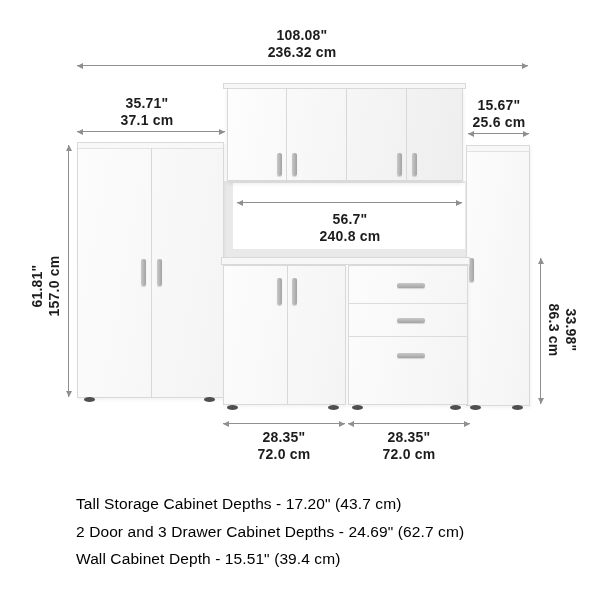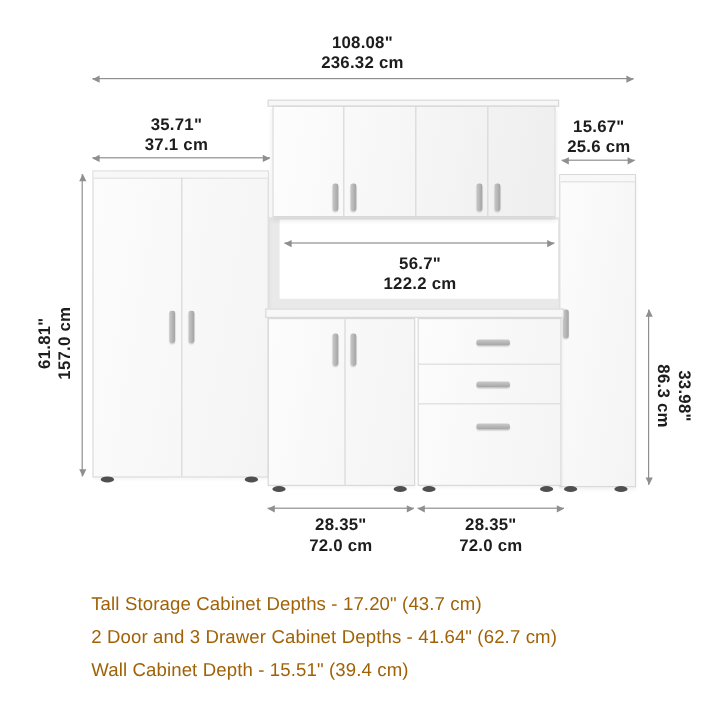--- a/index.html
+++ b/index.html
@@ -34,21 +34,21 @@
        border-bottom:3px solid transparent;border-left:6px solid #8f8f8f;}
   .dim.v::before{content:"";position:absolute;top:0;left:-2.5px;border-left:3px solid transparent;
        border-right:3px solid transparent;border-bottom:6px solid #8f8f8f;}
   .dim.v::after{content:"";position:absolute;bottom:0;left:-2.5px;border-left:3px solid transparent;
        border-right:3px solid transparent;border-top:6px solid #8f8f8f;}
   
   .dlabel{position:absolute;transform:translateX(-50%);text-align:center;font-size:14px;
        font-weight:600;color:#1d1d1d;line-height:16.5px;white-space:nowrap;letter-spacing:0.2px;}
   .dlabel.rot-l{transform:translate(-50%,-50%) rotate(-90deg);}
   .dlabel.rot-r{transform:translate(-50%,-50%) rotate(90deg);}
-  .notes{position:absolute;left:76px;top:490px;font-size:15.5px;color:#a16207;
+  .notes{position:absolute;left:76px;top:490px;font-size:15.5px;color:#000000;
        line-height:27.5px;letter-spacing:0.1px;}
 </style>
 </head>
 <body>
 
 <div class="canvas">
 
   <div class="backdrop" style="left:224px;top:181px;width:242px;height:77px;"></div>
 
   <div class="dimbox" style="left:233px;top:183px;width:232px;height:66px;"></div>
@@ -117,38 +117,38 @@
   <div class="dlabel" style="left:147px;top:95px;">
     <div>35.71"</div>
     <div>37.1 cm</div>
   </div>
   <div class="dlabel" style="left:499px;top:97px;">
     <div>15.67"</div>
     <div>25.6 cm</div>
   </div>
   <div class="dlabel" style="left:350px;top:211px;">
     <div>56.7"</div>
-    <div>122.2 cm</div>
+    <div>240.8 cm</div>
   </div>
   <div class="dlabel rot-l" style="left:45px;top:286px;">
     <div>61.81"</div>
     <div>157.0 cm</div>
   </div>
   <div class="dlabel rot-r" style="left:562px;top:330px;">
     <div>33.98"</div>
     <div>86.3 cm</div>
   </div>
   <div class="dlabel" style="left:284px;top:429px;">
     <div>28.35"</div>
     <div>72.0 cm</div>
   </div>
   <div class="dlabel" style="left:409px;top:429px;">
     <div>28.35"</div>
     <div>72.0 cm</div>
   </div>
 
   <div class="notes">
     <div>Tall Storage Cabinet Depths - 17.20" (43.7 cm)</div>
-    <div>2 Door and 3 Drawer Cabinet Depths - 41.64" (62.7 cm)</div>
+    <div>2 Door and 3 Drawer Cabinet Depths - 24.69" (62.7 cm)</div>
     <div>Wall Cabinet Depth - 15.51" (39.4 cm)</div>
   </div>
 
 </div>
 
 </body></html>

